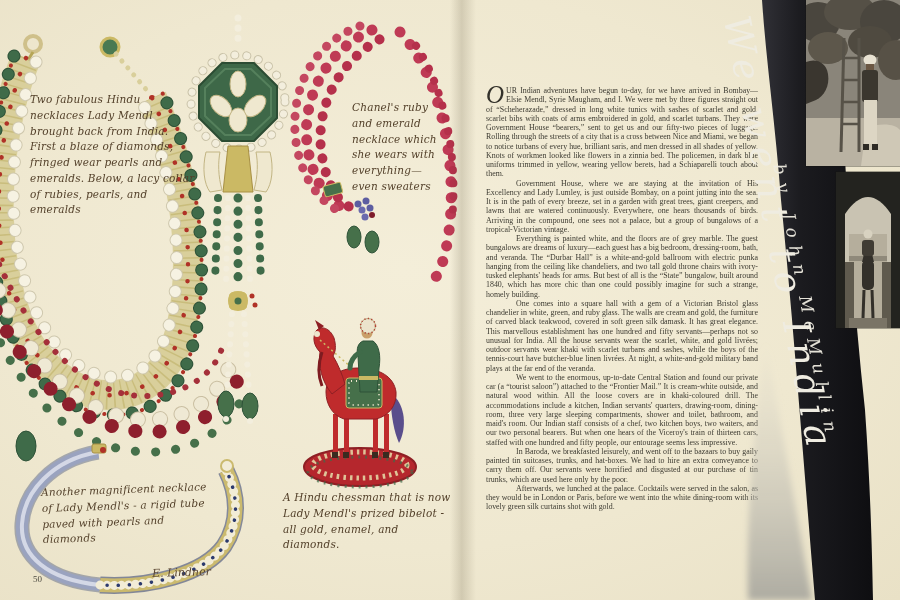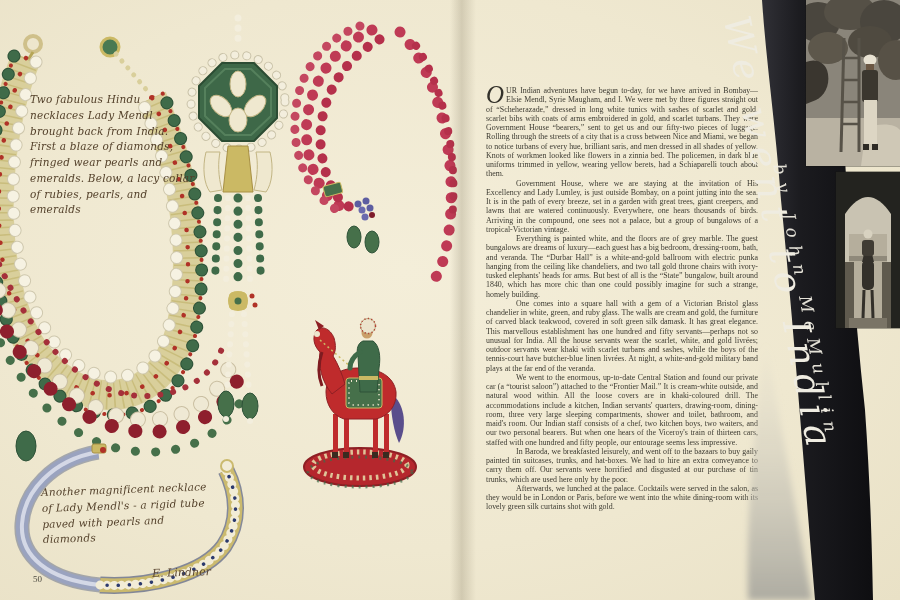--- a/index.html
+++ b/index.html
@@ -152,21 +152,23 @@
       <path d="M 358,356 C 356,349 358,343 363,341 L 373,341 C 379,345 381,356 379,368 L 377,392 L 360,392 Z" fill="#3f6b49" stroke="#2e5238"></path>
       <path d="M 360,352 C 354,356 350,362 350,368" stroke="#3f6b49" stroke-width="5" fill="none" stroke-linecap="round"></path>
       <rect x="359" y="376" width="19" height="4" fill="#cbb964"></rect>
       <circle cx="367" cy="333" r="5.5" fill="#caa06a"></circle>
       <circle cx="368" cy="326" r="7.5" fill="#ece4cc" stroke="#b8a97e"></circle>
       <circle cx="368" cy="326" r="7.5" fill="none" stroke="#b03227" stroke-width="1.5" stroke-dasharray="1 2.5"></circle>
     </g>
   </svg>
 
   <div class="abs caption" style="left:30px; top:92px; width:168px;">Two fabulous Hindu necklaces Lady Mendl brought back from India. First a blaze of diamonds, fringed wear pearls and emeralds. Below, a lacy collar of rubies, pearls, and emeralds</div>
+  <div class="abs caption" style="left:352px; top:100px; width:96px;">Chanel's ruby and emerald necklace which she wears with everything— even sweaters</div>
   <div class="abs caption" style="left:42px; top:482px; width:178px; transform:rotate(-2deg);">Another magnificent necklace of Lady Mendl's - a rigid tube paved with pearls and diamonds</div>
+  <div class="abs caption" style="left:283px; top:490px; width:172px;">A Hindu chessman that is now Lady Mendl's prized bibelot - all gold, enamel, and diamonds.</div>
   <div class="abs folio" style="left:33px; top:574px;">50</div>
   <div class="abs" id="signature">E. Lindner</div>
 
   <div class="abs" style="left:450px; top:0; width:26px; height:600px;
        background:linear-gradient(to right, rgba(80,70,45,0), rgba(80,70,45,.18) 45%, rgba(80,70,45,0));"></div>
 
   <div class="abs" id="article">
     <p class="first"><span class="dropcap">O</span><span>UR Indian adventures have begun to-day, for we have arrived in Bombay—Elsie Mendl, Syrie Maugham, and I. We were met by three figures straight out of “Scheherazade,” dressed in long white tunics with sashes of scarlet and gold, scarlet bibs with coats of arms embroidered in gold, and scarlet turbans. They were Government House “bearers,” sent to get us and our fifty-two pieces of luggage. Rolling through the streets of a city that is a cross between Nice and Miami, we began to notice turbans of every hue, brilliant saris, and men dressed in all shades of yellow. Knots of workmen looked like flowers in a zinnia bed. The policemen, in dark blue uniforms trimmed in yellow, wearing yellow berets, had a Schiaparelli touch about them.</span></p>
     <p>Government House, where we are staying at the invitation of His Excellency and Lady Lumley, is just outside Bombay, on a point jutting into the sea. It is in the path of every breeze, set in a garden with great trees, giant creepers, and lawns that are watered continuously. Everywhere, one hears thousands of birds. Arriving in the compound, one sees not a palace, but a group of bungalows of a tropical-Victorian vintage.</p>
     <p>Everything is painted white, and the floors are of grey marble. The guest bungalows are dreams of luxury—each guest has a big bedroom, dressing-room, bath, and veranda. The “Durbar Hall” is a white-and-gold ballroom with electric punka hanging from the ceiling like chandeliers, and two tall gold throne chairs with ivory-tusked elephants' heads for arms. But best of all is the “State” bungalow, built around 1840, which has more chic than one could possibly imagine for such a strange, homely building.</p>

